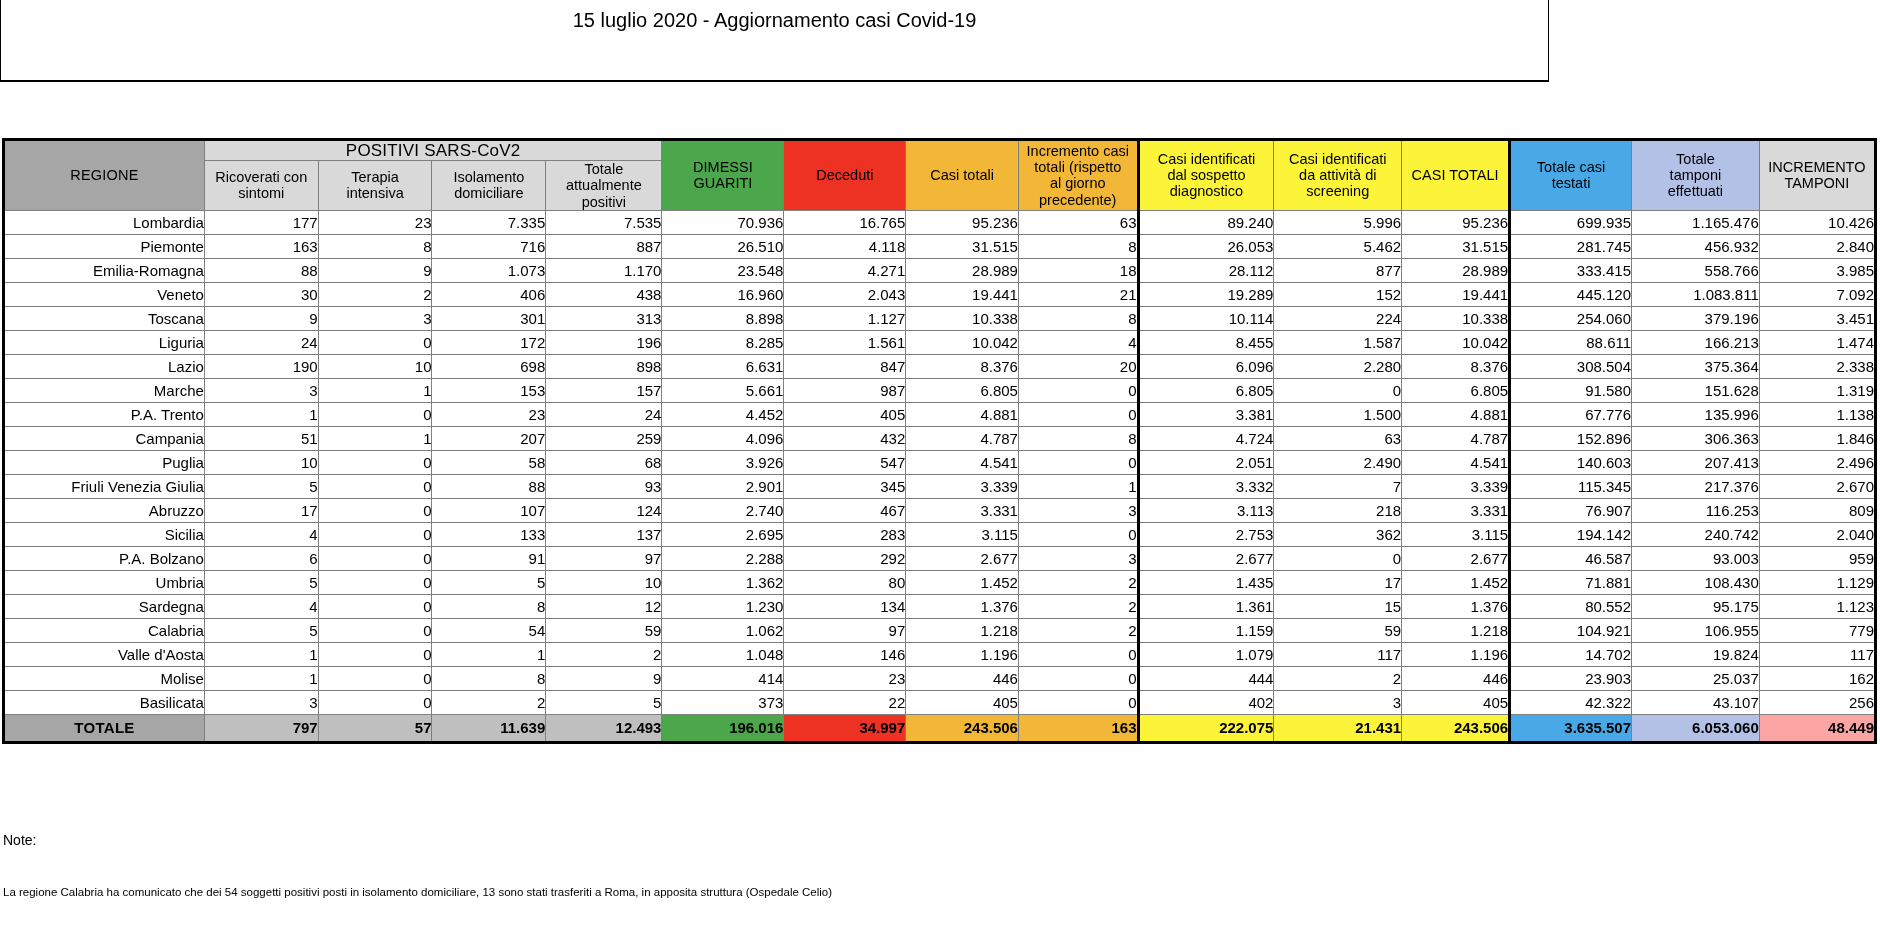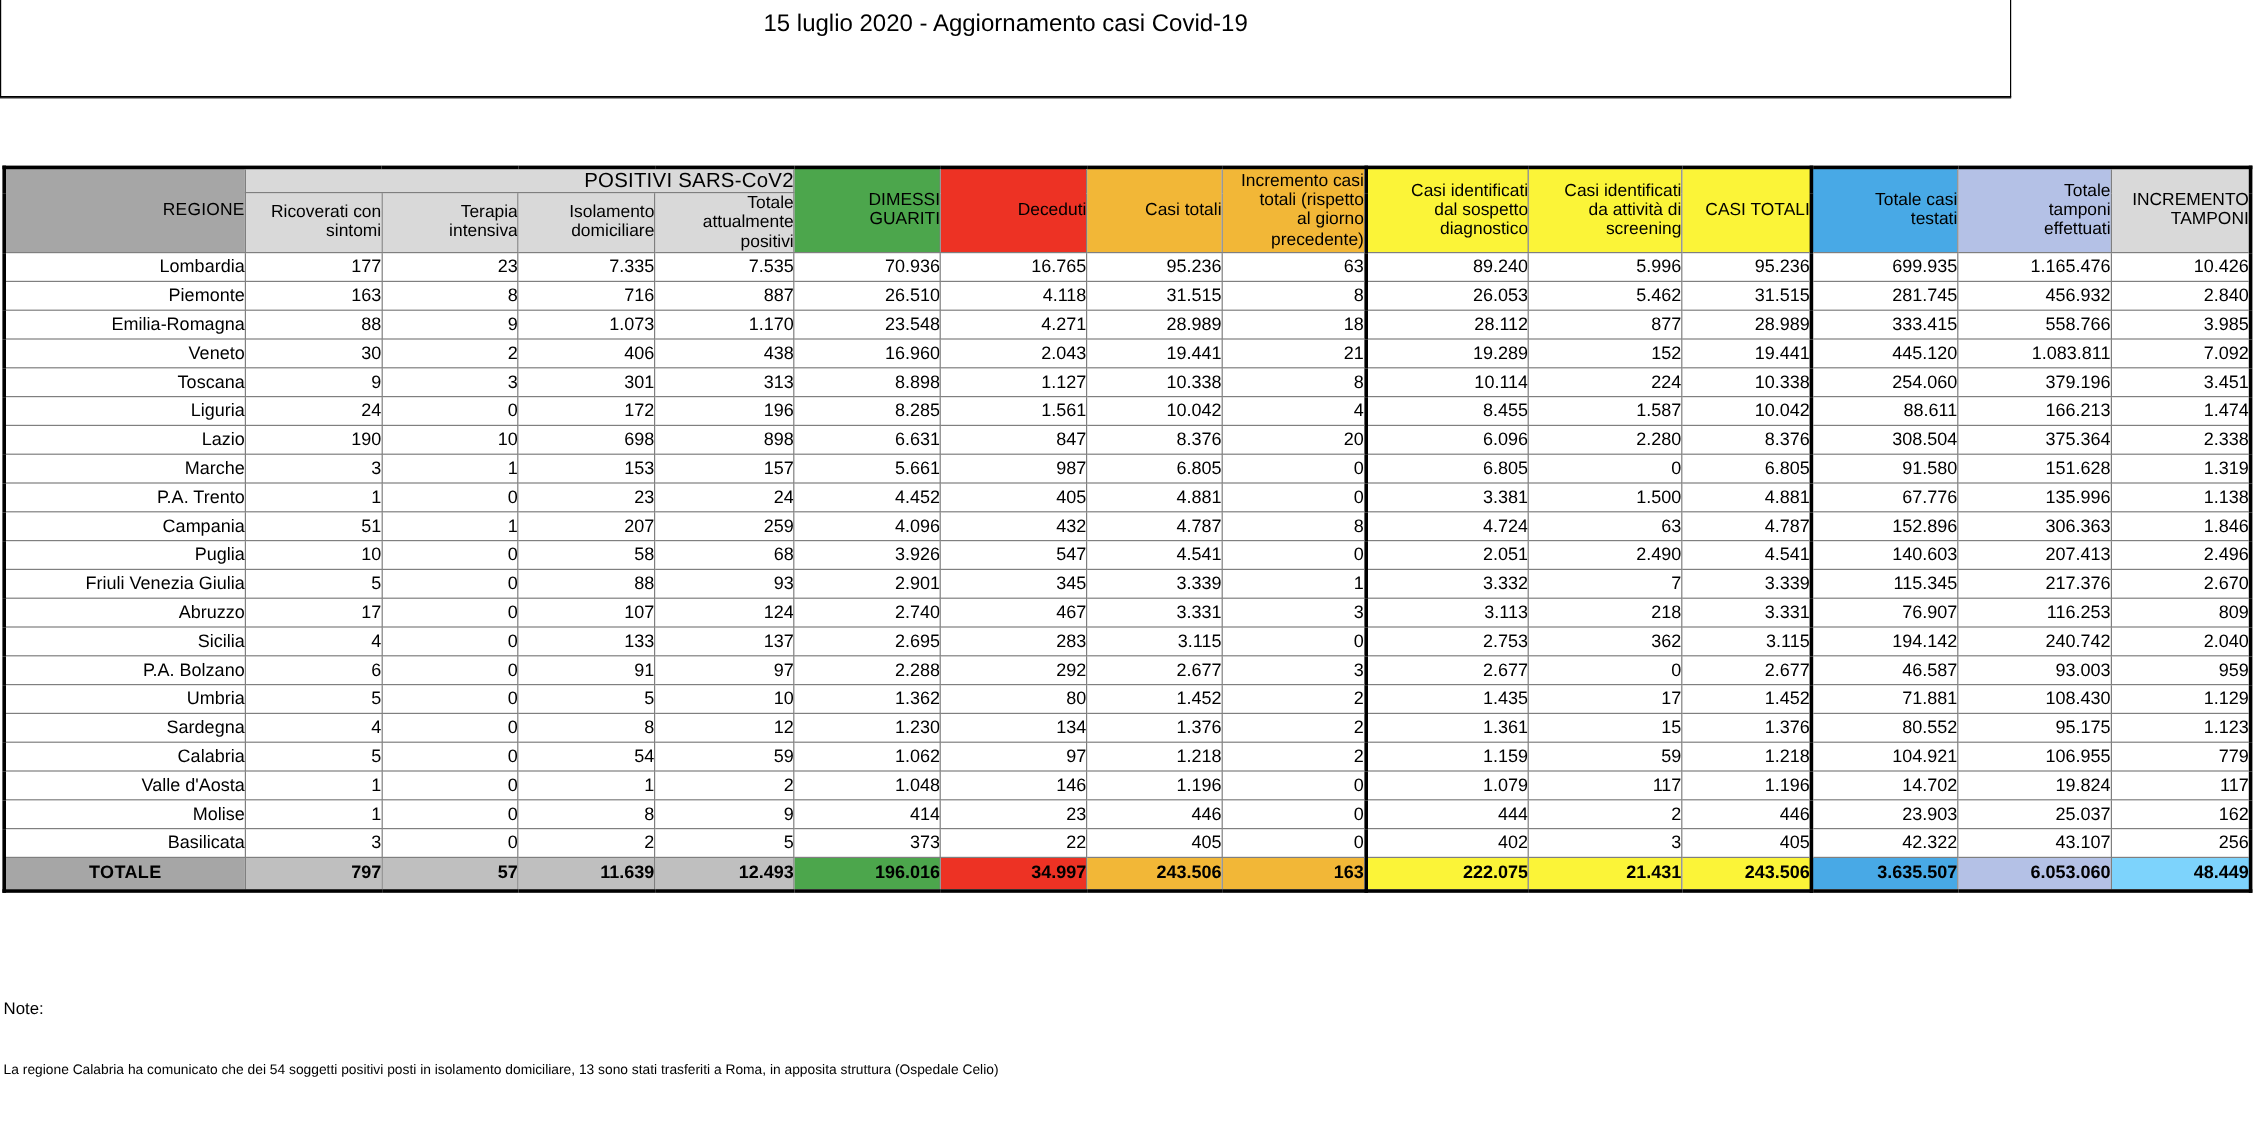--- a/index.html
+++ b/index.html
@@ -14,21 +14,21 @@
     height: 944px;
     position: relative;
     overflow: hidden;
   }
 
   
   .title-banner {
     position: absolute;
     left: 0;
     top: 0;
-    width: 1676px;
+    width: 1549px;
     height: 82px;
     border: 1px solid #000;
     border-top: none;
     border-left: none;
     border-right: none;
     background: #ffffff;
   }
   .title-banner .inner {
     position: absolute;
     left: 0; right: 0; top: 0; bottom: 0;
@@ -73,21 +73,21 @@
   table.covid td, table.covid th {
     border: 1px solid #7f7f7f;
     padding: 0;
     font-weight: normal;
     vertical-align: middle;
     overflow: hidden;
   }
 
   
   .hdr {
-    text-align: right;
+    text-align: center;
     font-size: 14.5px;
     line-height: 1.12;
     padding: 2px 3px;
   }
   .hdr-region {
     background: #a6a6a6;
     font-weight: bold;
     font-size: 14.5px;
     letter-spacing: 0.2px;
   }
@@ -133,21 +133,21 @@
     font-weight: bold;
     letter-spacing: 0.3px;
   }
   .tot-grey { background: #bfbfbf; }
   .tot-green { background: #4ca64c; }
   .tot-red { background: #ed3224; }
   .tot-orange { background: #f2b737; }
   .tot-yellow { background: #fbf438; }
   .tot-blue { background: #48a9e6; }
   .tot-lavender { background: #b4c1e6; }
-  .tot-plain { background: #7dd3fc; margin-top: 24px; }
+  .tot-plain { background: #fca5a5; margin-top: 24px; }
 
   
   table.covid tr.top-border th { border-top: 3px solid #000; }
   table.covid tr.total-row td { border-bottom: 3px solid #000; }
   table.covid th.first-col, table.covid td.first-col { border-left: 3px solid #000; }
   table.covid th.last-col, table.covid td.last-col { border-right: 3px solid #000; }
 
   
   .notes {
     position: absolute;

